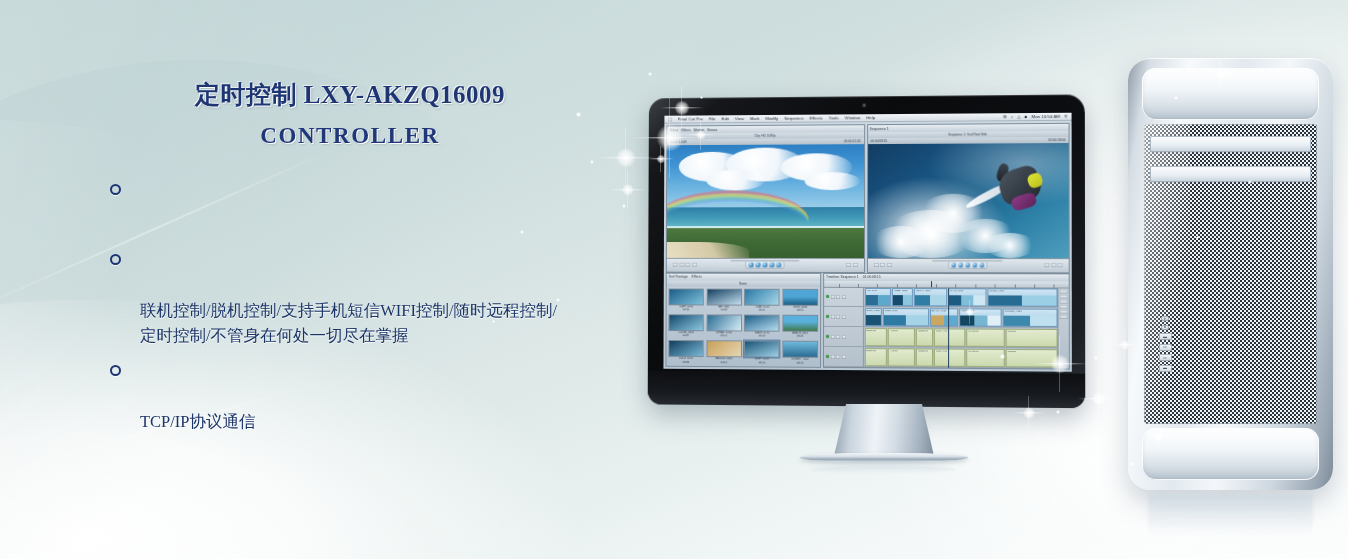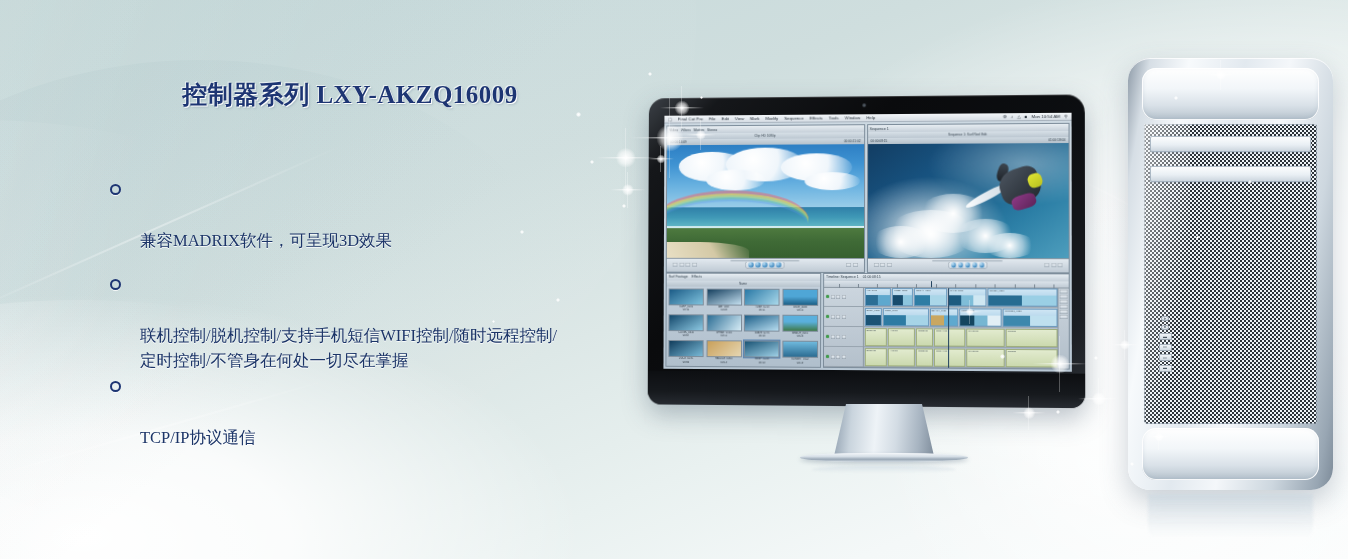--- a/index.html
+++ b/index.html
@@ -133,21 +133,21 @@
     margin-bottom:20px;
     text-shadow:0 1px 0 rgba(255,255,255,.85);
     white-space:pre-line;
   }
   ul#features li .ring {
     position:absolute; left:2px; top:6px;
     width:11px; height:11px; border-radius:50%;
     border:2.4px solid #1d3573;
     box-shadow:0 1px 0 rgba(255,255,255,.8);
   }
-  ul#features li.two-line { margin-bottom:2px;font-family:Liberation Serif, serif; }
+  ul#features li.two-line { margin-bottom:11px;font-family:Liberation Serif, serif; }
 
   
   #monitor { position:absolute; left:645px; top:96px; width:438px; height:310px; }
   .mon-bezel {
     position:absolute; inset:0;
     border-radius:16px 18px 14px 14px;
     background:
       linear-gradient(135deg,#3b4046 0%, #15171a 10%, #0a0b0d 34%, #0c0e11 62%, #1b1e23 88%, #2c3137 100%);
     box-shadow:0 10px 26px rgba(60,80,100,0.35), inset 0 1px 0 rgba(255,255,255,.18);
     transform:perspective(1400px) rotateY(-4.5deg) rotateX(1deg);
@@ -426,27 +426,27 @@
   <div class="glow-br"></div>
   <div class="streak streak-1"></div>
   <div class="streak streak-2"></div>
   <div class="streak streak-3"></div>
   <div class="streak streak-4"></div>
   <div class="streak streak-5"></div>
   <div class="streak streak-6"></div>
 
   <div id="copy">
     <div class="title-wrap">
-      <div class="title-line1">控制器系列 LXY-AKZQ16009</div>
+      <div class="title-line1">定时控制 LXY-AKZQ16009</div>
+      <div class="title-line2">CONTROLLER</div>
     </div>
 
     <ul id="features">
       <li>
         <span class="ring"></span>
-        <span>兼容MADRIX软件，可呈现3D效果</span>
       </li>
       <li class="two-line">
         <span class="ring"></span>
         <span>联机控制/脱机控制/支持手机短信WIFI控制/随时远程控制/
 定时控制/不管身在何处一切尽在掌握</span>
       </li>
       <li>
         <span class="ring"></span>
         <span>TCP/IP协议通信</span>
       </li>

